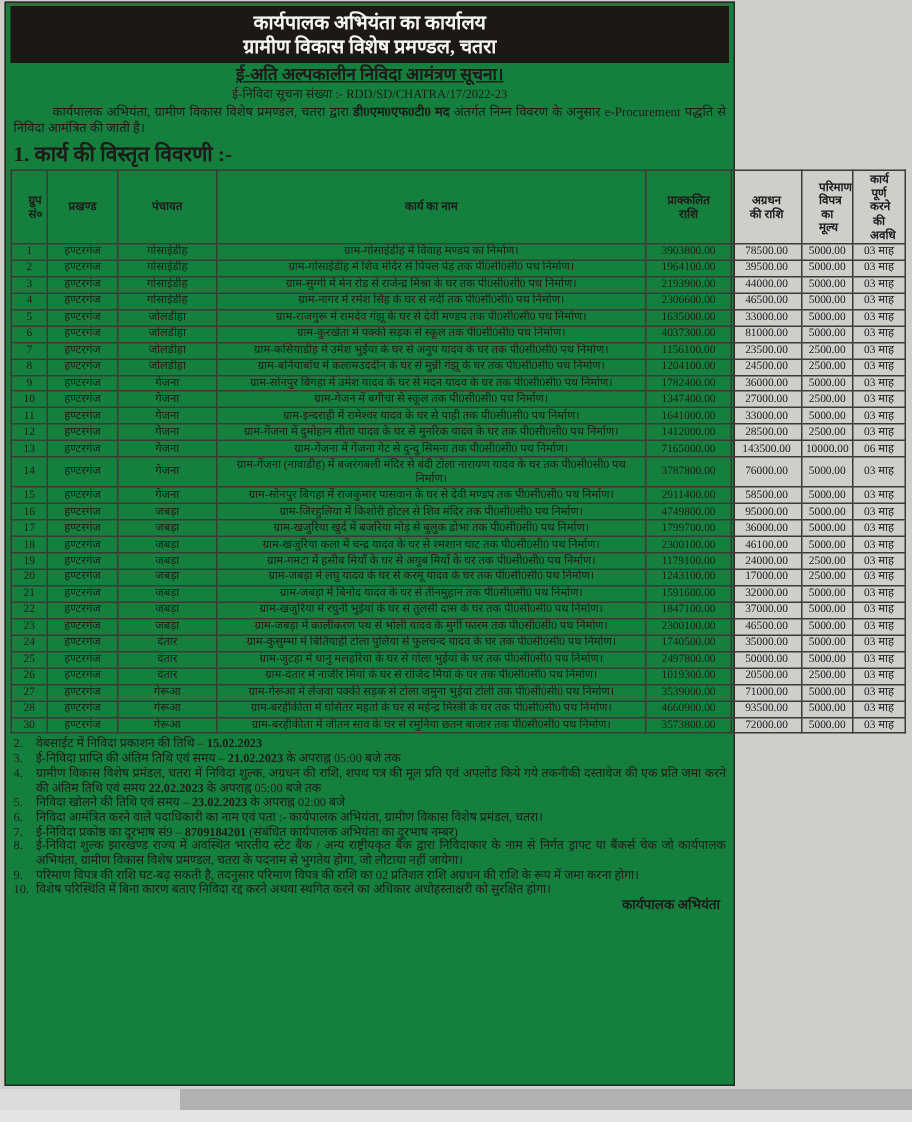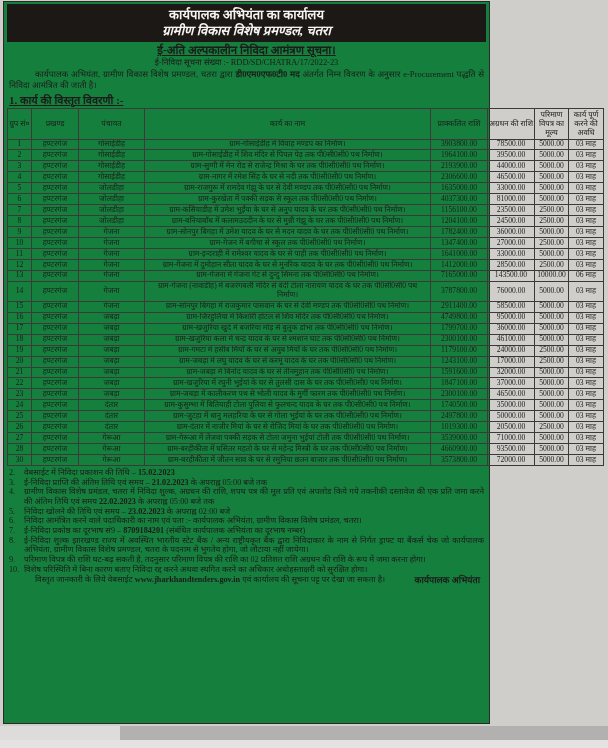--- a/index.html
+++ b/index.html
@@ -16,42 +16,42 @@
     background:#15803d;
     border:1.5px solid #2b2927;
     box-sizing:border-box;
     padding:2px 3px 0 3px;
   }
   .band{
     background:#1b1816;color:#f6f4ef;text-align:center;
     padding:3px 0 4px 0;margin-bottom:2px;
   }
   .band .l1{font-size:13px;font-weight:bold;line-height:1.2;}
-  .band .l2{font-size:13px;font-weight:bold;line-height:1.2;font-style:italic;}
+  .band .l2{font-size:13px;font-weight:bold;line-height:1.2;}
   .title{
     text-align:center;font-size:11.5px;font-weight:bold;
     text-decoration:underline;margin-top:2px;line-height:1.15;
   }
   .subtitle{text-align:center;font-size:8.4px;margin-top:1px;line-height:1.2;}
   .intro{
     font-size:8.6px;line-height:1.25;text-align:justify;
     text-indent:26px;margin:1px 2px 0 2px;
   }
-  .section-heading{font-size:11px;font-weight:bold;margin:1px 0 1px 2px;text-decoration:underline;}
+  .section-heading{font-size:14px;font-weight:bold;margin:1px 0 1px 2px;}
   table.works{
     border-collapse:collapse;width:100%;table-layout:fixed;
     font-size:7.6px;line-height:1.18;
   }
   table.works th,table.works td{
     border:1px solid #3c3a38;
     padding:0.5px 2px;
     text-align:center;vertical-align:middle;
     overflow:hidden;
   }
-  table.works th{font-size:7.8px;font-weight:normal;padding:1px 1px;}
+  table.works th{font-size:7.8px;font-weight:bold;padding:1px 11px;}
   .notes{margin-top:2px;}
   .note{display:flex;font-size:8.2px;line-height:1.18;margin:0 2px;}
   .note-num{flex:none;width:15px;}
   .note-body{flex:1;text-align:justify;}
   .note-body b{font-weight:bold;}
   .final-line{
     display:flex;align-items:flex-end;font-size:8.2px;
     margin:0 6px 0 2px;line-height:1.2;
   }
   .final-text{text-indent:26px;}
@@ -432,21 +432,20 @@
           <span class="note-num">9.</span>
           <span class="note-body"><span>परिमाण विपत्र की राशि घट-बढ़ सकती है, तदनुसार परिमाण विपत्र की राशि का 02 प्रतिशत राशि अग्रधन की राशि के रूप में जमा करना होगा।</span></span>
         </div>
         <div class="note">
           <span class="note-num">10.</span>
           <span class="note-body"><span>विशेष परिस्थिति में बिना कारण बताए निविदा रद्द करने अथवा स्थगित करने का अधिकार अधोहस्ताक्षरी को सुरक्षित होगा।</span></span>
         </div>
       </div>
 
     <div class="final-line">
-      <div class="final-text"><span>विस्तृत जानकारी के लिये वेबसाईट </span><b>www.jharkhandtenders.gov.in</b><span> एवं कार्यालय की सूचना पट्ट पर देखा जा सकता है।</span></div>
       <div class="signature">कार्यपालक अभियंता</div>
     </div>
 
   </div>
 
   <div class="scan-strip-dark"></div>
   <div class="scan-corner"></div>
   <div class="scan-strip-light"></div>
 </div>
 

